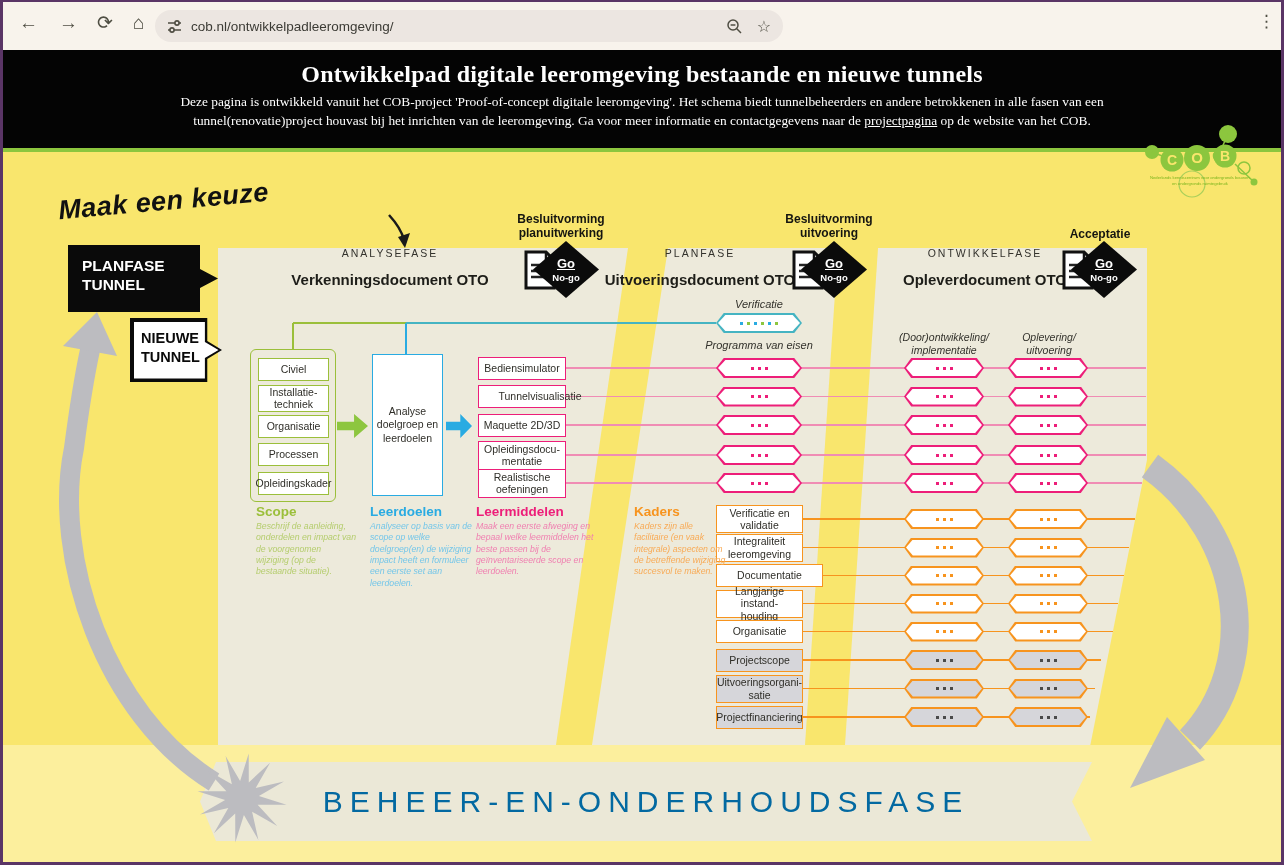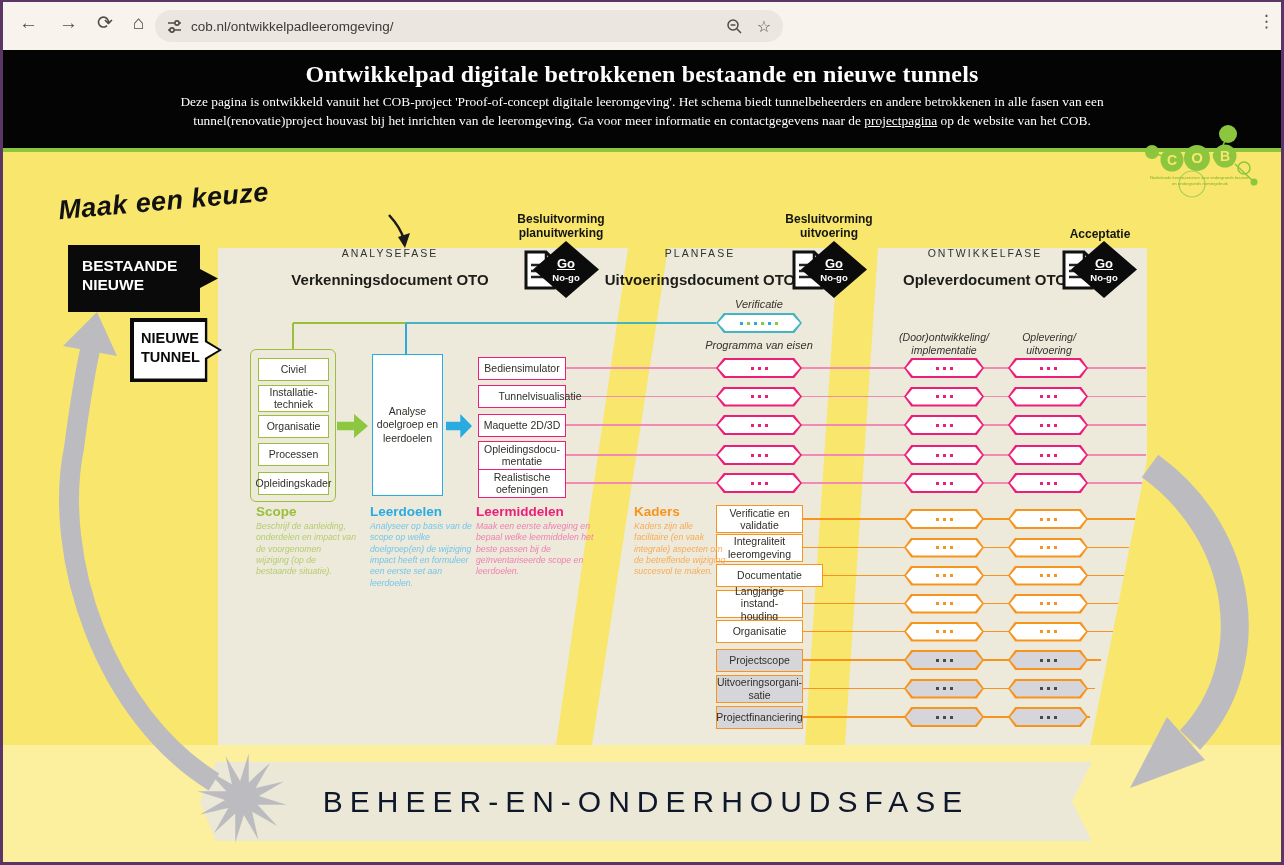--- a/index.html
+++ b/index.html
@@ -25,21 +25,21 @@
   #pageyellow{left:3px;top:152px;width:1278px;height:593px;background:#f9e66d;z-index:0;}
   #pagelower{left:3px;top:745px;width:1278px;height:117px;background:#fcef9d;z-index:0;}
   #panel{left:218px;top:248px;width:929px;height:497px;background:#edeadb;z-index:1;
          clip-path:polygon(0 0,100% 0,100% 42.6%,93.9% 100%,0 100%);}
   .stripe{top:248px;height:497px;background:#f9e66d;z-index:2;}
   #stripe1{left:552px;width:120px;clip-path:polygon(76px 0,116px 0,40px 100%,4px 100%);}
   #stripe2{left:800px;width:90px;clip-path:polygon(38px 0,78px 0,45px 100%,5px 100%);}
   #banner{left:200px;top:762px;width:892px;height:79px;background:#ebe8d7;z-index:2;
           clip-path:polygon(16px 0,100% 0,calc(100% - 20px) 50%,100% 100%,16px 100%,0 50%);
           display:flex;align-items:center;justify-content:center;}
-  #bannertext{font-size:30px;letter-spacing:7px;color:#0f172a;}
+  #bannertext{font-size:30px;letter-spacing:7px;color:#0369a1;}
   #fx{left:0;top:0;width:1284px;height:865px;z-index:3;pointer-events:none;}
   #stage{position:absolute;inset:0;z-index:4;}
   
   #keuze{left:58px;top:186px;font-size:27px;font-weight:bold;font-style:italic;
          transform:rotate(-5deg);color:#111;letter-spacing:.5px;z-index:6;}
   #tab-bestaande{left:68px;top:245px;width:150px;height:67px;background:#0a0a0a;color:#fff;
          clip-path:polygon(0 0,88% 0,88% 36%,100% 50%,88% 64%,88% 100%,0 100%);
          z-index:6;cursor:pointer;}
   #tab-bestaande span{display:inline-block;margin:11px 0 0 14px;width:104px;
          font-size:15.5px;font-weight:bold;line-height:1.25;}
@@ -91,21 +91,21 @@
       <circle cx="7" cy="7" r="5" fill="none" stroke="#4f4e43" stroke-width="1.5"></circle>
       <line x1="4.6" y1="7" x2="9.4" y2="7" stroke="#4f4e43" stroke-width="1.5"></line>
       <line x1="10.8" y1="10.8" x2="15" y2="15" stroke="#4f4e43" stroke-width="1.5"></line>
     </svg>
     <span class="urlic">☆</span>
   </div>
   <span class="navic" style="left:1255px;font-size:17px">⋮</span>
 </div>
 
 <div id="masthead" class="abs">
-  <h1>Ontwikkelpad digitale betrokkenen bestaande en nieuwe tunnels</h1>
+  <h1>Ontwikkelpad digitale leeromgeving bestaande en nieuwe tunnels</h1>
   <p><span>Deze pagina is ontwikkeld vanuit het COB-project 'Proof-of-concept digitale leeromgeving'. Het schema biedt tunnelbeheerders en andere betrokkenen in alle fasen van een tunnel(renovatie)project houvast bij het inrichten van de leeromgeving. Ga voor meer informatie en contactgegevens naar de </span><a>projectpagina</a><span> op de website van het COB.</span></p>
 </div>
 <div id="greenline" class="abs"></div>
 
 <div id="pageyellow" class="abs"></div>
 <div id="pagelower" class="abs"></div>
 <div id="panel" class="abs"></div>
 <div id="stripe1" class="abs stripe"></div>
 <div id="stripe2" class="abs stripe"></div>
 <div id="banner" class="abs">
@@ -423,21 +423,21 @@
         <span style="width: 3px; height: 3px; background: rgb(74, 74, 74); display: inline-block;"></span>
         <span style="width: 3px; height: 3px; background: rgb(74, 74, 74); display: inline-block;"></span>
         <span style="width: 3px; height: 3px; background: rgb(74, 74, 74); display: inline-block;"></span>
       </div>
     </div>
   </div>
 
 <div id="keuze" class="abs">Maak een keuze</div>
 
 <div id="tab-bestaande" class="abs">
-  <span>BESTAANDE NIEUWE</span>
+  <span>PLANFASE TUNNEL</span>
 </div>
 <div id="tab-nieuwe" class="abs">
   <div class="inner"></div>
   <span>NIEUWE TUNNEL</span>
 </div>
 
 <div class="abs phase" style="left:270px;top:247px;width:240px">
   <div class="phs">ANALYSEFASE</div>
   <div class="phd">Verkenningsdocument OTO</div>
 </div>

